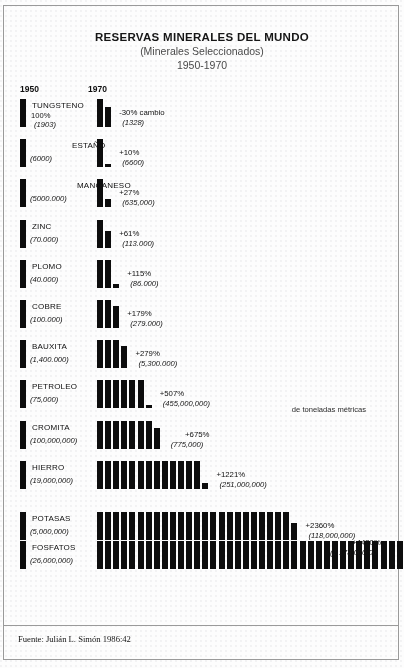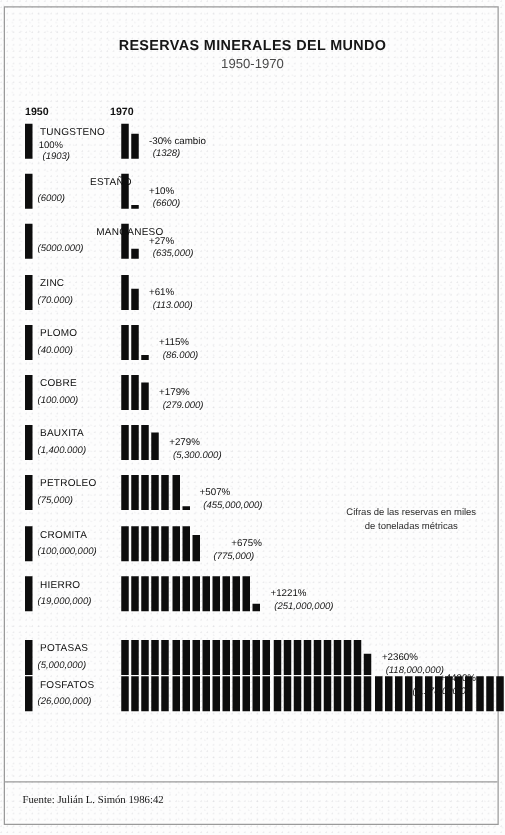--- a/index.html
+++ b/index.html
@@ -174,20 +174,21 @@
 </style>
 </head>
 <body>
 
 <div id="page">
   <div id="frame"></div>
   <div id="speckle"></div>
 
   <div id="title-block">
     <div id="chart-title">RESERVAS MINERALES DEL MUNDO</div>
+    <div id="chart-subtitle">(Minerales Seleccionados)</div>
     <div id="chart-period">1950-1970</div>
   </div>
 
   <div class="col-head" id="head-1950">1950</div>
   <div class="col-head" id="head-1970">1970</div>
 
   <div id="rows-container">
       <div class="row" style="top: 99px;">
         <div class="bar-1950" style="height: 28px; top: 0px;"></div>
         <div class="label-name" style="left: 32px; top: 2px;">TUNGSTENO</div>
@@ -401,21 +402,20 @@
           <div class="bar" style="left: 267.3px; width: 6px; height: 28px; top: 0px;"></div>
           <div class="bar" style="left: 275.4px; width: 6px; height: 28px; top: 0px;"></div>
           <div class="bar" style="left: 283.5px; width: 6px; height: 28px; top: 0px;"></div>
           <div class="bar" style="left: 291.6px; width: 6px; height: 28px; top: 0px;"></div>
           <div class="bar" style="left: 299.7px; width: 6px; height: 28px; top: 0px;"></div>
         </div>
       </div>
     </div>
 
   <div id="annotation">
-    <div>Cifras de las reservas en miles</div>
     <div>de toneladas métricas</div>
   </div>
 
   <div id="footer-rule"></div>
   <div id="footer-source">Fuente: Julián L. Simón 1986:42</div>
 <div class="label-pct-extra" style="left: 352px; top: 538px;">+4430%</div>
     <div class="label-val-extra" style="left: 330px; top: 548px;">(1,178,000,00</div>
   </div>
 
 </body></html>

